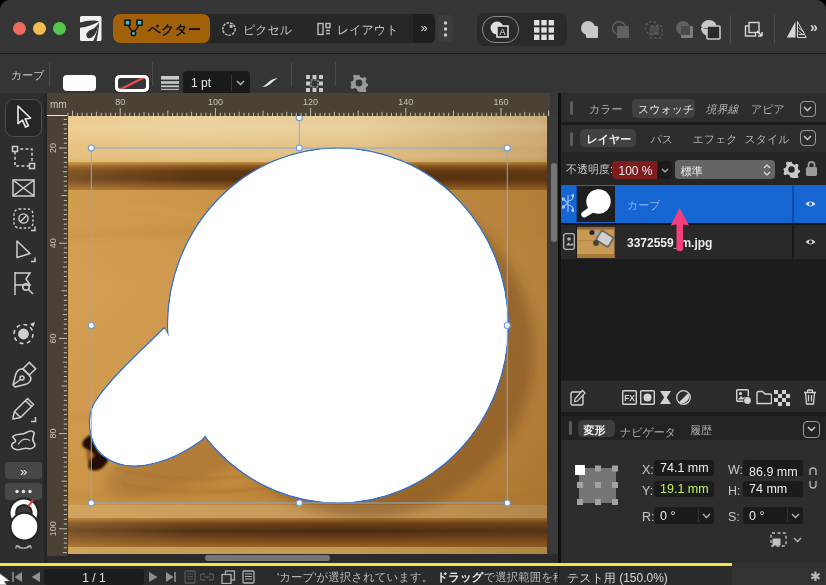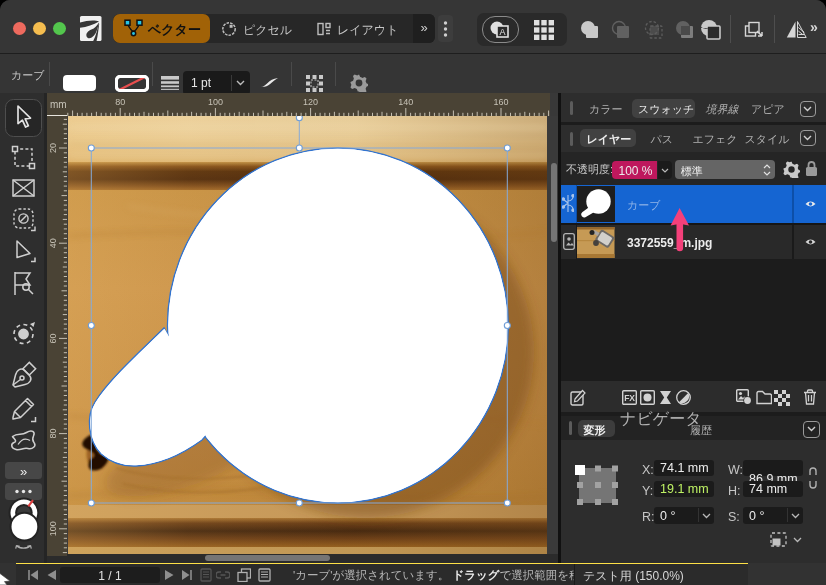--- a/index.html
+++ b/index.html
@@ -24,21 +24,21 @@
   
   #canvas{position:absolute;left:67px;top:116px;width:491px;height:447px;background:#3a3a3a;overflow:hidden;}
   
   #rpanel{position:absolute;left:558px;top:93px;width:268px;height:470px;background:#1c1c1c;}
   .tabsel{background:#414141;border-radius:5px;color:#e8e8e8;}
   .tabtxt{color:#b2b2b2;font-size:11px;}
   .vbtn{position:absolute;width:14.5px;height:14.5px;border:1px solid #9a9a9a;border-radius:4px;}
   .vbtn svg{position:absolute;left:2.7px;top:4.2px;}
   .grip{position:absolute;width:3px;height:14px;background:#5c5c5c;border-radius:2px;}
   
-  #statusbar{position:absolute;left:0;top:563px;width:732px;height:22px;background:#2b2b2b;border-top:1px solid #fde047;box-sizing:border-box;margin-left:16px;}
+  #statusbar{position:absolute;left:0;top:563px;width:732px;height:22px;background:#2b2b2b;border-top:3px solid #fde047;box-sizing:border-box;}
 </style>
 </head>
 <body>
 <div id="win">
 <div id="titlebar">
   <div class="tl" style="left:13px;background:#ee6a5e;"></div>
   <div class="tl" style="left:33px;background:#f5bd4f;"></div>
   <div class="tl" style="left:53px;background:#53c64d;"></div>
 
   <svg class="abs" style="left:78px;top:13px;" width="28" height="30" viewBox="0 0 28 30">
@@ -430,21 +430,21 @@
   <span class="tabtxt abs" style="left:92.5px;top:38.5px;">パス</span>
   <span class="tabtxt abs" style="left:134.5px;top:38.5px;">エフェク</span>
   <span class="tabtxt abs" style="left:186.5px;top:38.5px;">スタイル</span>
   <div class="vbtn" style="left:241.5px;top:36.5px;">
         <svg width="9" height="6" viewBox="0 0 9 6">
           <path d="M1 1 L4.5 4.5 L8 1" stroke="#cfcfcf" stroke-width="1.4" fill="none"></path>
         </svg>
       </div>
 
   <span class="abs" style="left:8px;top:69px;font-size:11px;color:#c6c6c6;">不透明度:</span>
-  <div class="abs" style="left:53.5px;top:68px;width:45.5px;height:18px;background:#be185d;border-radius:4px 0 0 4px;">
+  <div class="abs" style="left:53.5px;top:68px;width:45.5px;height:18px;background:#7f1d1d;border-radius:4px 0 0 4px;">
     <span class="abs" style="left:7px;top:2.5px;font-size:12px;color:#ececec;">100 %</span>
   </div>
   <div class="abs" style="left:100px;top:68px;width:13.5px;height:18px;background:#1b1b1b;border-radius:0 4px 4px 0;">
     <svg class="abs" style="left:3px;top:7px;" width="8" height="5" viewBox="0 0 8 5">
           <path d="M1 1 L4 4 L7 1" stroke="#b8b8b8" stroke-width="1.2" fill="none"></path>
         </svg>
   </div>
   <div class="abs" style="left:116.8px;top:67px;width:100.6px;height:19px;background:#656565;border-radius:4px;">
     <span class="abs" style="left:6px;top:3.5px;font-size:11px;color:#f0f0f0;">標準</span>
     <svg class="abs" style="left:88px;top:3.5px;" width="8" height="12" viewBox="0 0 8 12">
@@ -559,21 +559,21 @@
     <g fill="none" stroke="#d2d2d2" stroke-width="1.3">
       <path d="M1 3.5 h12 M4.5 3.5 V2 a1 1 0 0 1 1 -1 h3 a1 1 0 0 1 1 1 V3.5"></path>
       <path d="M2.5 3.5 L3.5 15 h7 L11.5 3.5"></path>
       <path d="M5.5 6 V12.5 M8.5 6 V12.5"></path>
     </g>
   </svg>
 
   <div class="grip" style="left:11px;top:328px;"></div>
   <div class="tabsel abs" style="left:20px;top:327px;width:37px;height:17px;background:#3d3d3d;"></div>
   <span class="abs" style="left:25.5px;top:330px;font-size:11px;font-weight:bold;color:#ececec;">変形</span>
-  <span class="abs" style="left:62px;top:316px;font-size:16px;color:#b2b2b2;text-align:center;">ナビゲータ</span>
+  <span class="abs" style="left:62px;top:332px;font-size:11px;color:#b2b2b2;text-align:center;">ナビゲータ</span>
   <span class="abs" style="left:132px;top:330px;font-size:11px;color:#b2b2b2;">履歴</span>
   <div class="vbtn" style="left:245px;top:328px;">
         <svg width="9" height="6" viewBox="0 0 9 6">
           <path d="M1 1 L4.5 4.5 L8 1" stroke="#cfcfcf" stroke-width="1.4" fill="none"></path>
         </svg>
       </div>
 
   <svg class="abs" style="left:17px;top:372px;" width="45" height="41" viewBox="0 0 45 41">
     <rect x="4" y="3" width="37" height="35" fill="#757575"></rect>
     <g fill="#a2a2a2">
@@ -587,21 +587,21 @@
           <rect x="37" y="34" width="6" height="6"></rect>
     </g>
     <rect x="0" y="0" width="10" height="10" fill="#fff"></rect>
   </svg>
   <span class="abs" style="left:84px;top:370px;font-size:12.5px;color:#c6c6c6;">X:</span>
   <div class="abs" style="left:96px;top:366.5px;width:60px;height:16.5px;background:#1b1b1b;border-radius:3px;">
         <span class="abs" style="left:6px;top:1.5px;font-size:12.5px;color:#ececec;">74.1 mm</span>
       </div>
   <span class="abs" style="left:170px;top:370px;font-size:12.5px;color:#c6c6c6;">W:</span>
   <div class="abs" style="left:185px;top:366.5px;width:60px;height:16.5px;background:#1b1b1b;border-radius:3px;">
-        <span class="abs" style="left:6px;top:12px;font-size:12.5px;color:#ececec;">86.9 mm</span>
+        <span class="abs" style="left:6px;top:5px;font-size:12.5px;color:#ececec;">86.9 mm</span>
       </div>
   <span class="abs" style="left:84px;top:391px;font-size:12.5px;color:#c6c6c6;">Y:</span>
   <div class="abs" style="left:96px;top:387.5px;width:60px;height:16.5px;background:#1b1b1b;border-radius:3px;">
         <span class="abs" style="left:6px;top:1.5px;font-size:12.5px;color:#bef264;">19.1 mm</span>
       </div>
   <span class="abs" style="left:170px;top:391px;font-size:12.5px;color:#c6c6c6;">H:</span>
   <div class="abs" style="left:185px;top:387.5px;width:60px;height:16.5px;background:#1b1b1b;border-radius:3px;">
         <span class="abs" style="left:6px;top:1.5px;font-size:12.5px;color:#ececec;">74 mm</span>
       </div>
   <svg class="abs" style="left:250px;top:374px;" width="10" height="22" viewBox="0 0 10 22">

